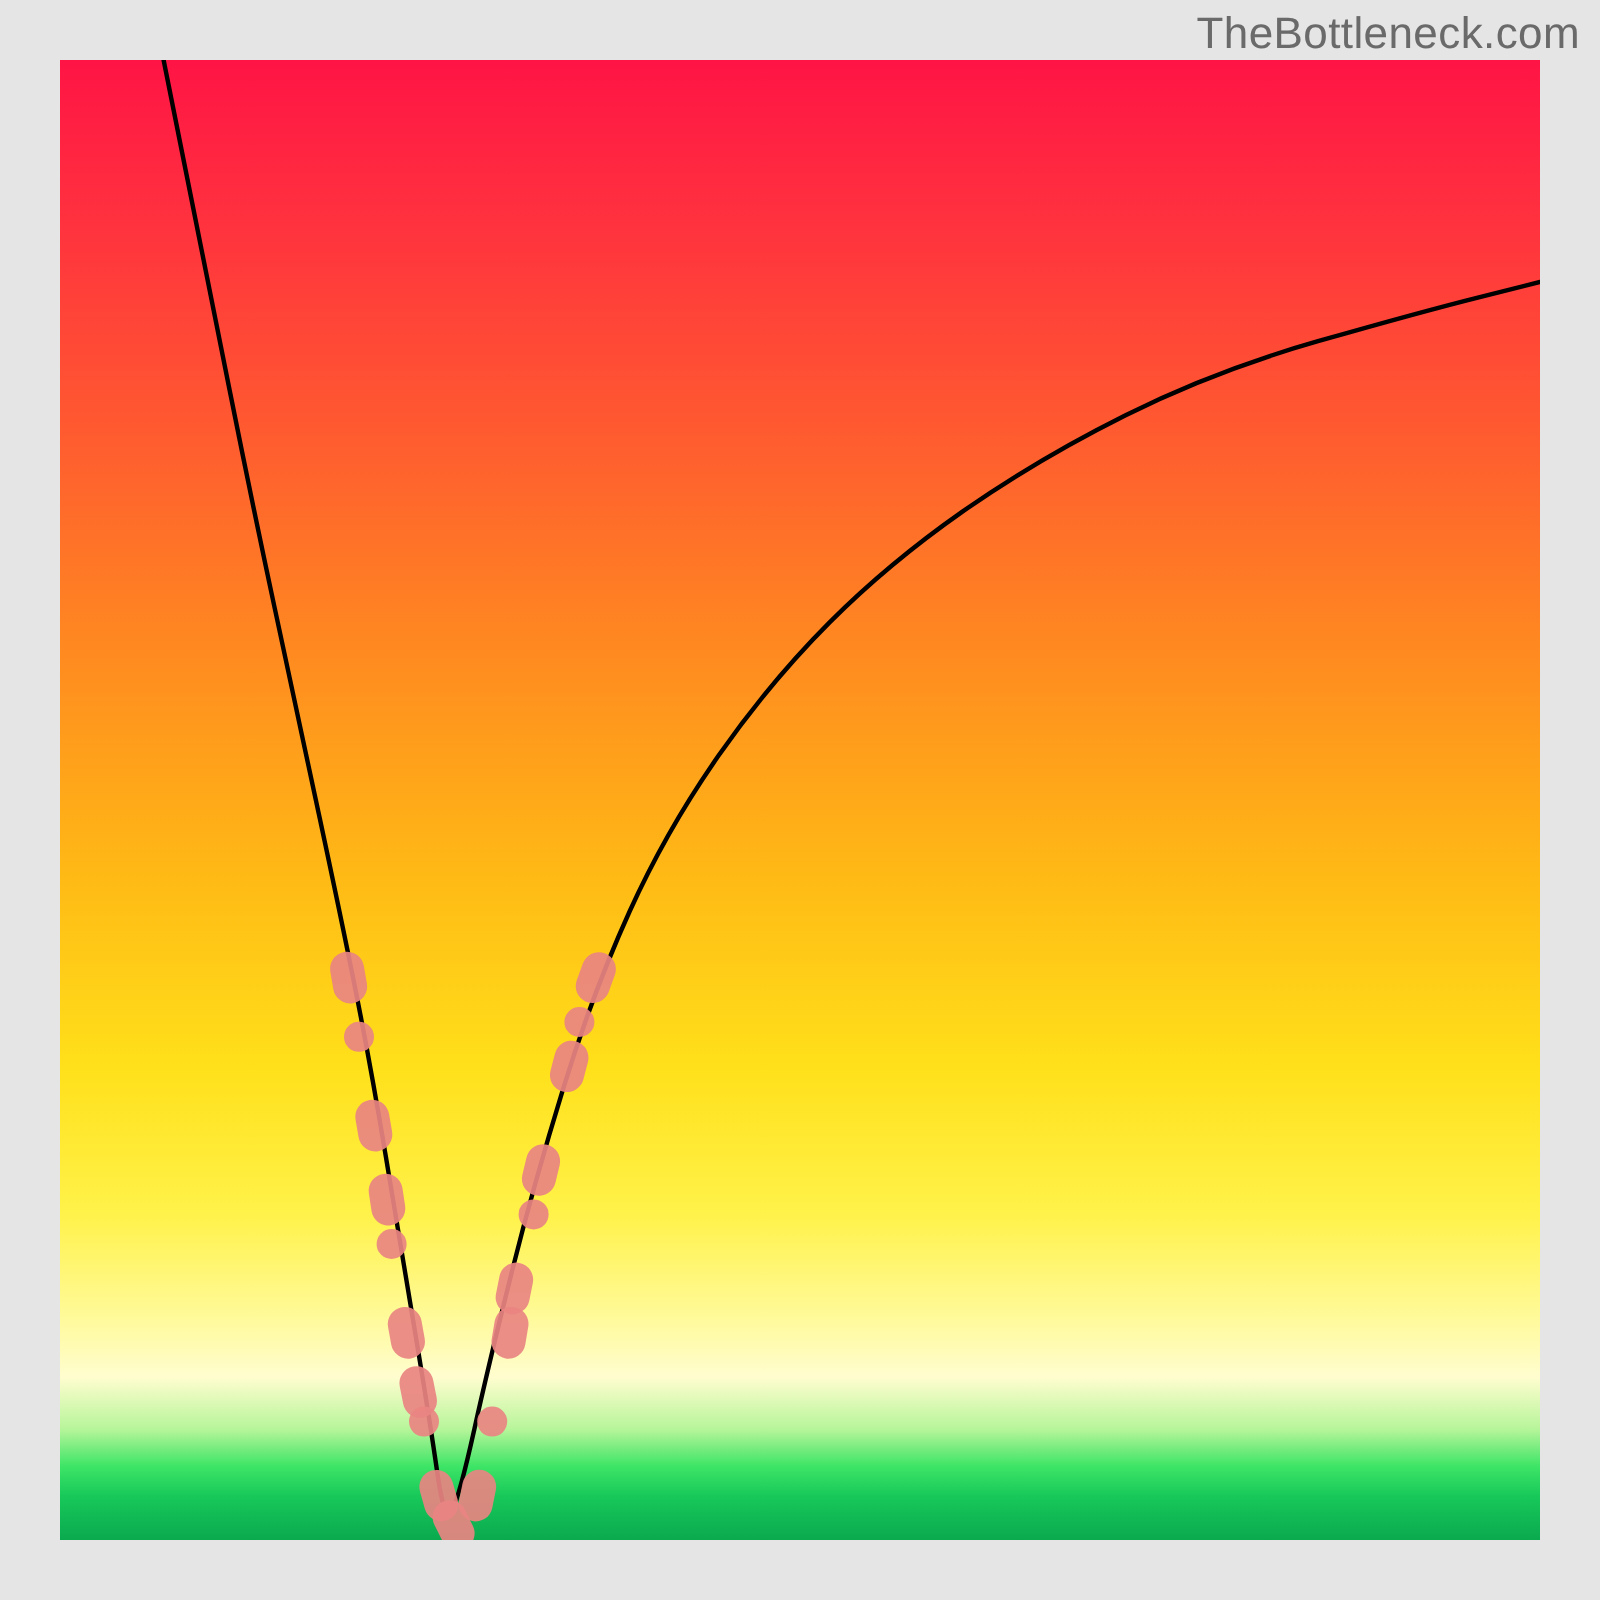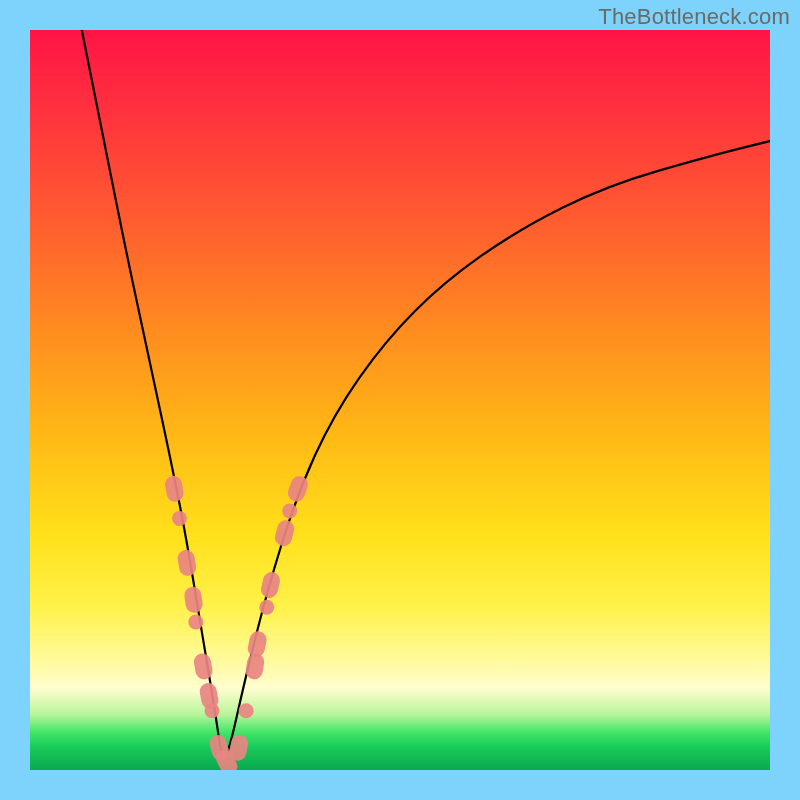--- a/index.html
+++ b/index.html
@@ -8,21 +8,21 @@
     width: 800px;
     height: 800px;
     overflow: hidden;
     background: #000;
     font-family: Arial, Helvetica, sans-serif;
   }
   .frame {
     position: relative;
     width: 800px;
     height: 800px;
-    background: #7dd3fc;
+    background: #e5e5e5;
   }
   .watermark {
     position: absolute;
     top: 4px;
     right: 10px;
     color: #6a6a6a;
     font-size: 22px;
     letter-spacing: 0.2px;
     z-index: 10;
   }

